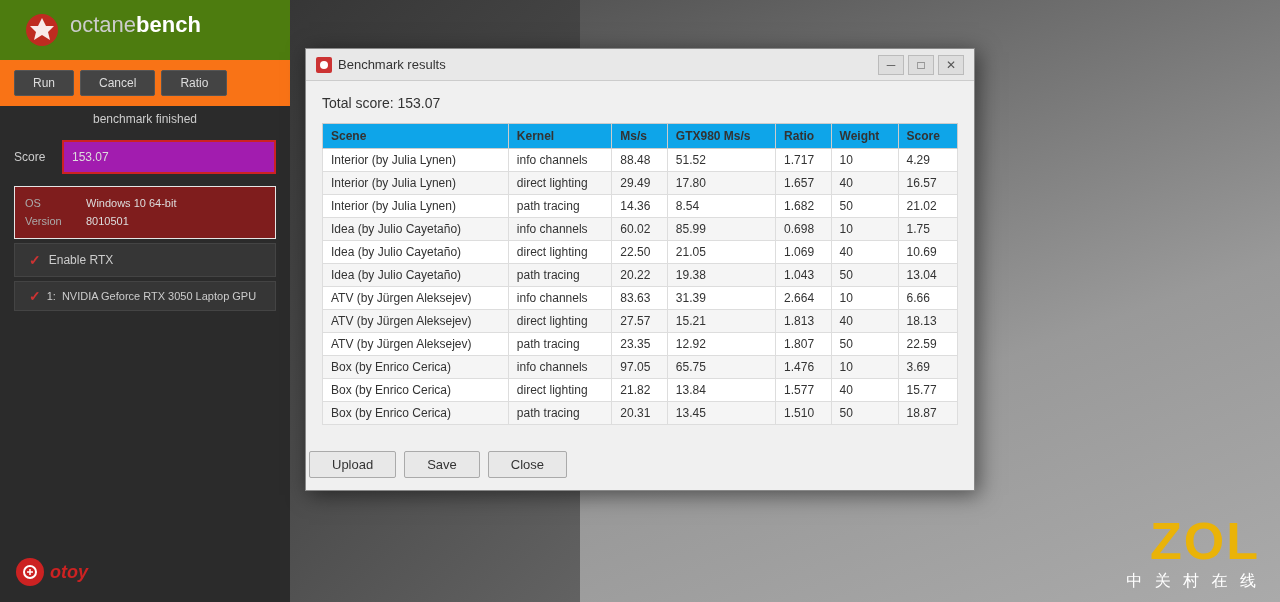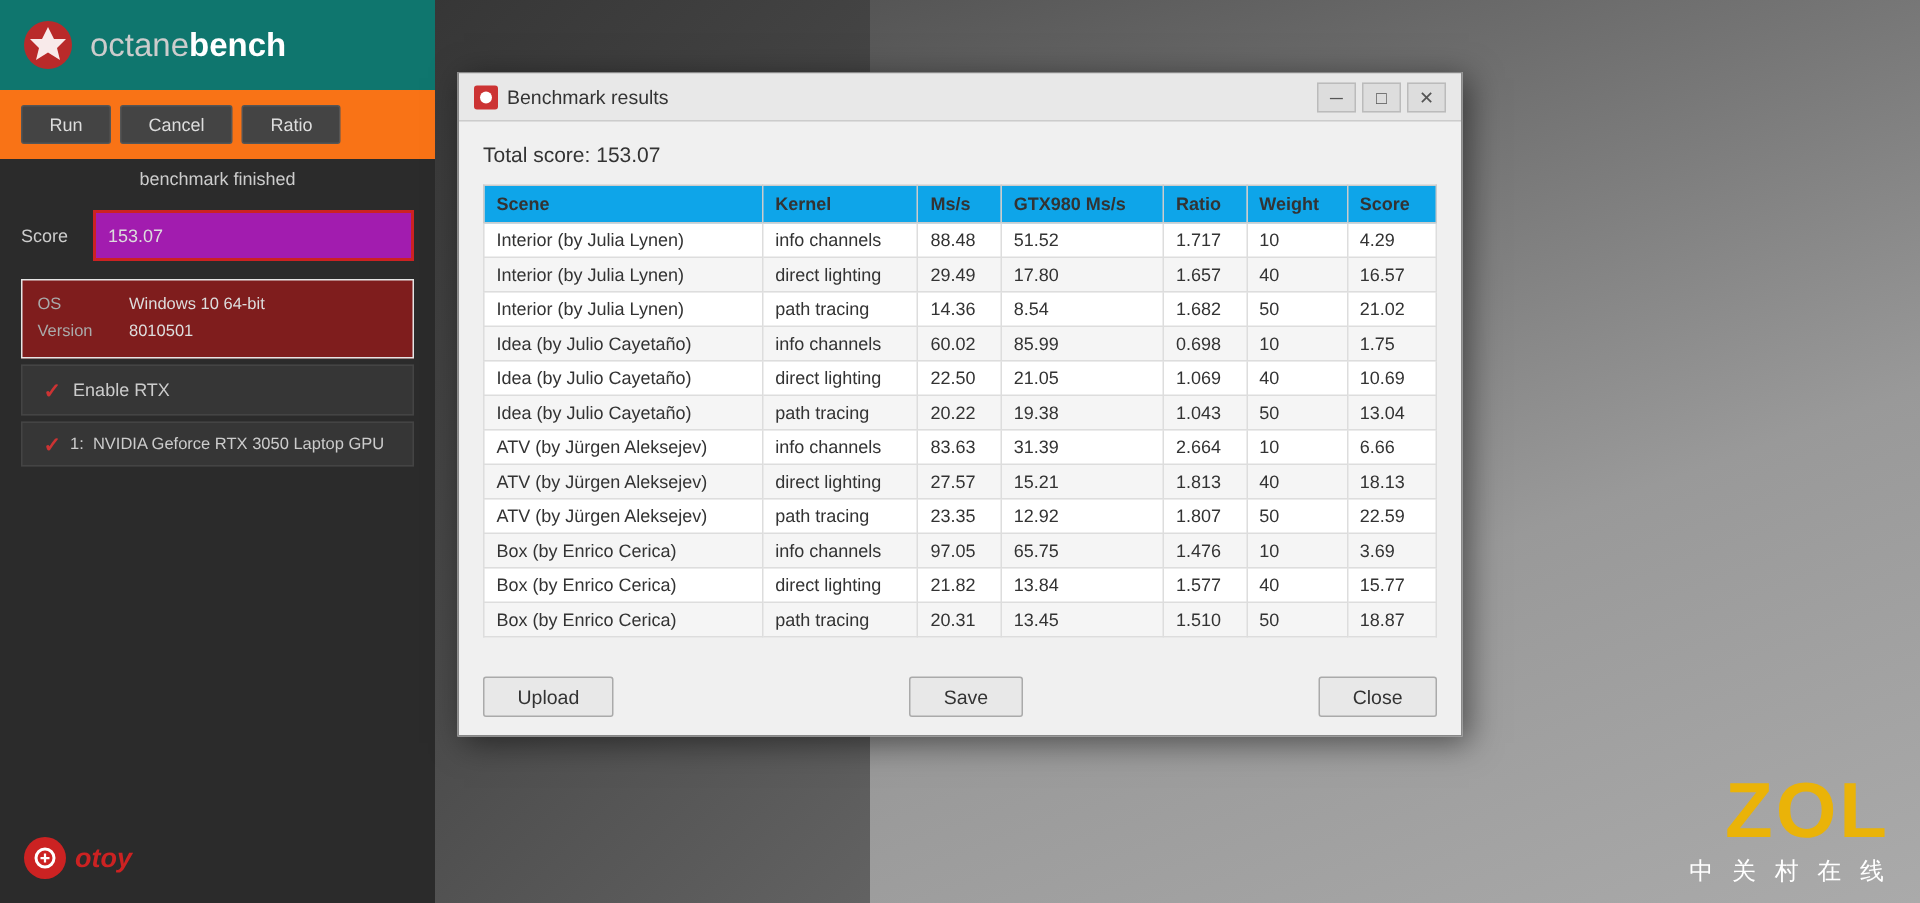--- a/index.html
+++ b/index.html
@@ -54,23 +54,22 @@
       position: absolute;
       top: 0; left: 0;
       width: 290px;
       height: 602px;
       background: #2b2b2b;
       z-index: 10;
     }
 
     .header-bar {
       display: flex;
-      align-items: center;
-      padding: 12px 14px;
-      background: #0f766e;
+      padding: 12px 24px;
+      background: #4d7c0f;
       height: 60px;
     }
 
     .logo-icon {
       width: 36px;
       height: 36px;
       margin-right: 10px;
       flex-shrink: 0;
     }
 
@@ -311,22 +310,21 @@
       background: white;
     }
 
     .results-table tr:nth-child(even) td {
       background: #f5f5f5;
     }
 
     .modal-footer {
       display: flex;
       gap: 8px;
-      padding: 12px 16px;
-      justify-content: space-between;
+      padding: 12px 3px;
     }
 
     .footer-btn {
       padding: 5px 22px;
       border: 1px solid #aaa;
       background: #e8e8e8;
       color: #333;
       font-size: 13px;
       cursor: pointer;
       border-radius: 2px;

